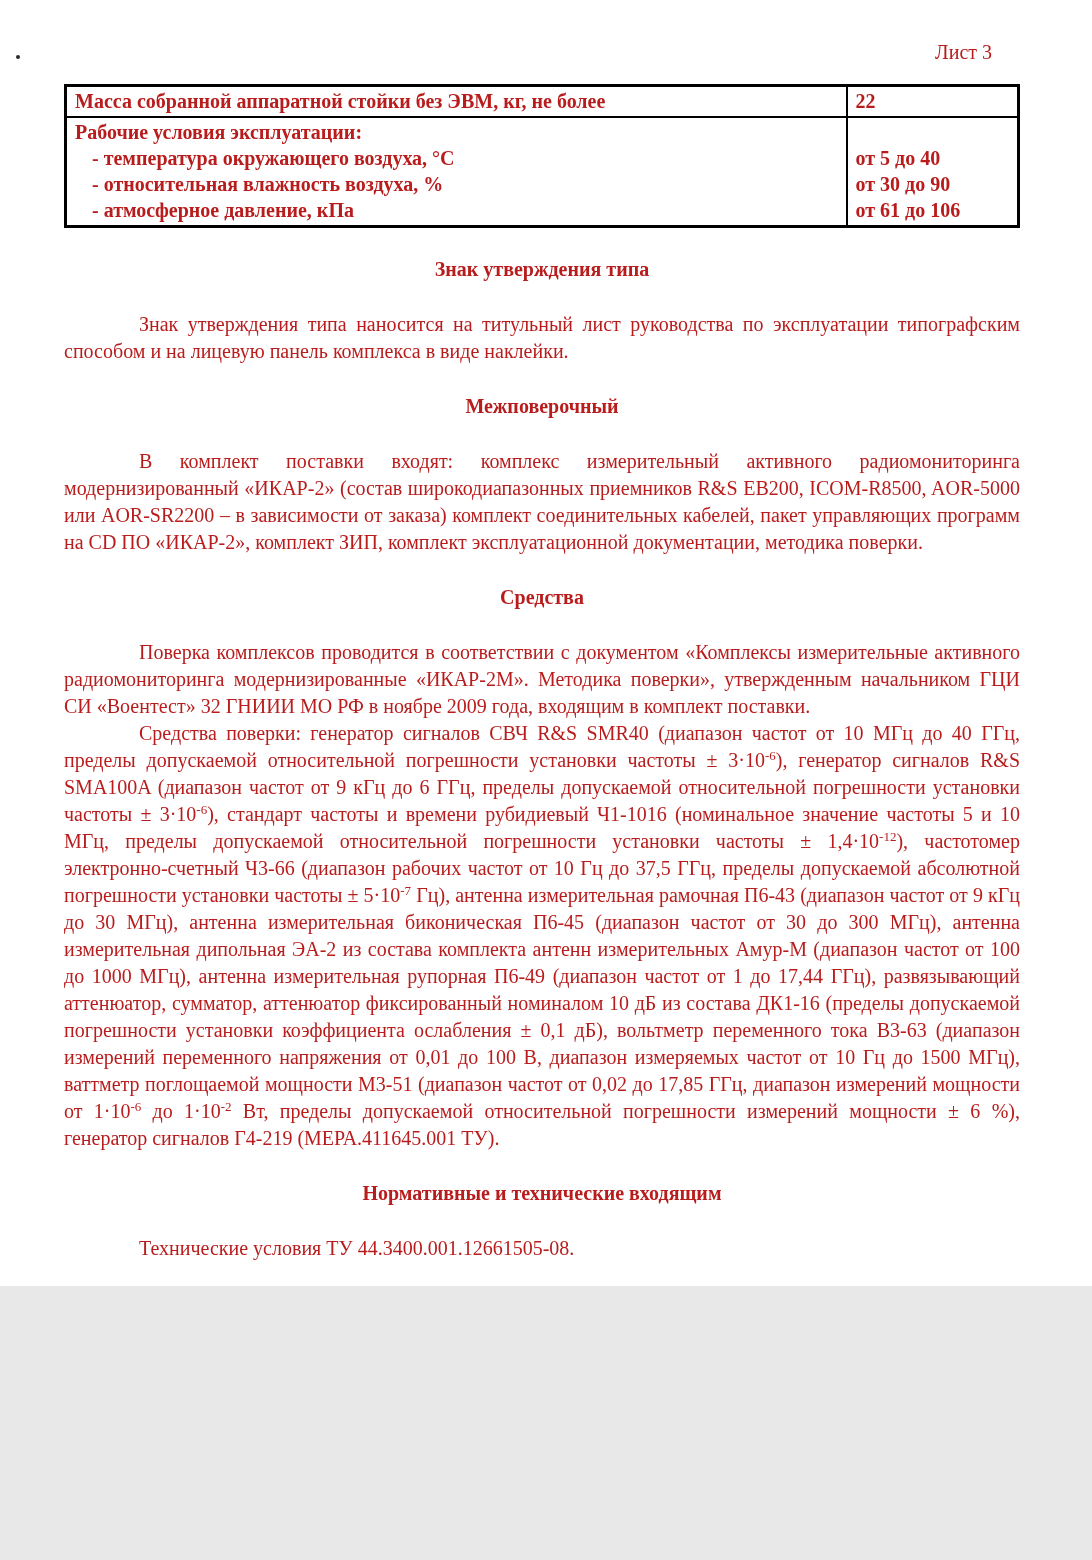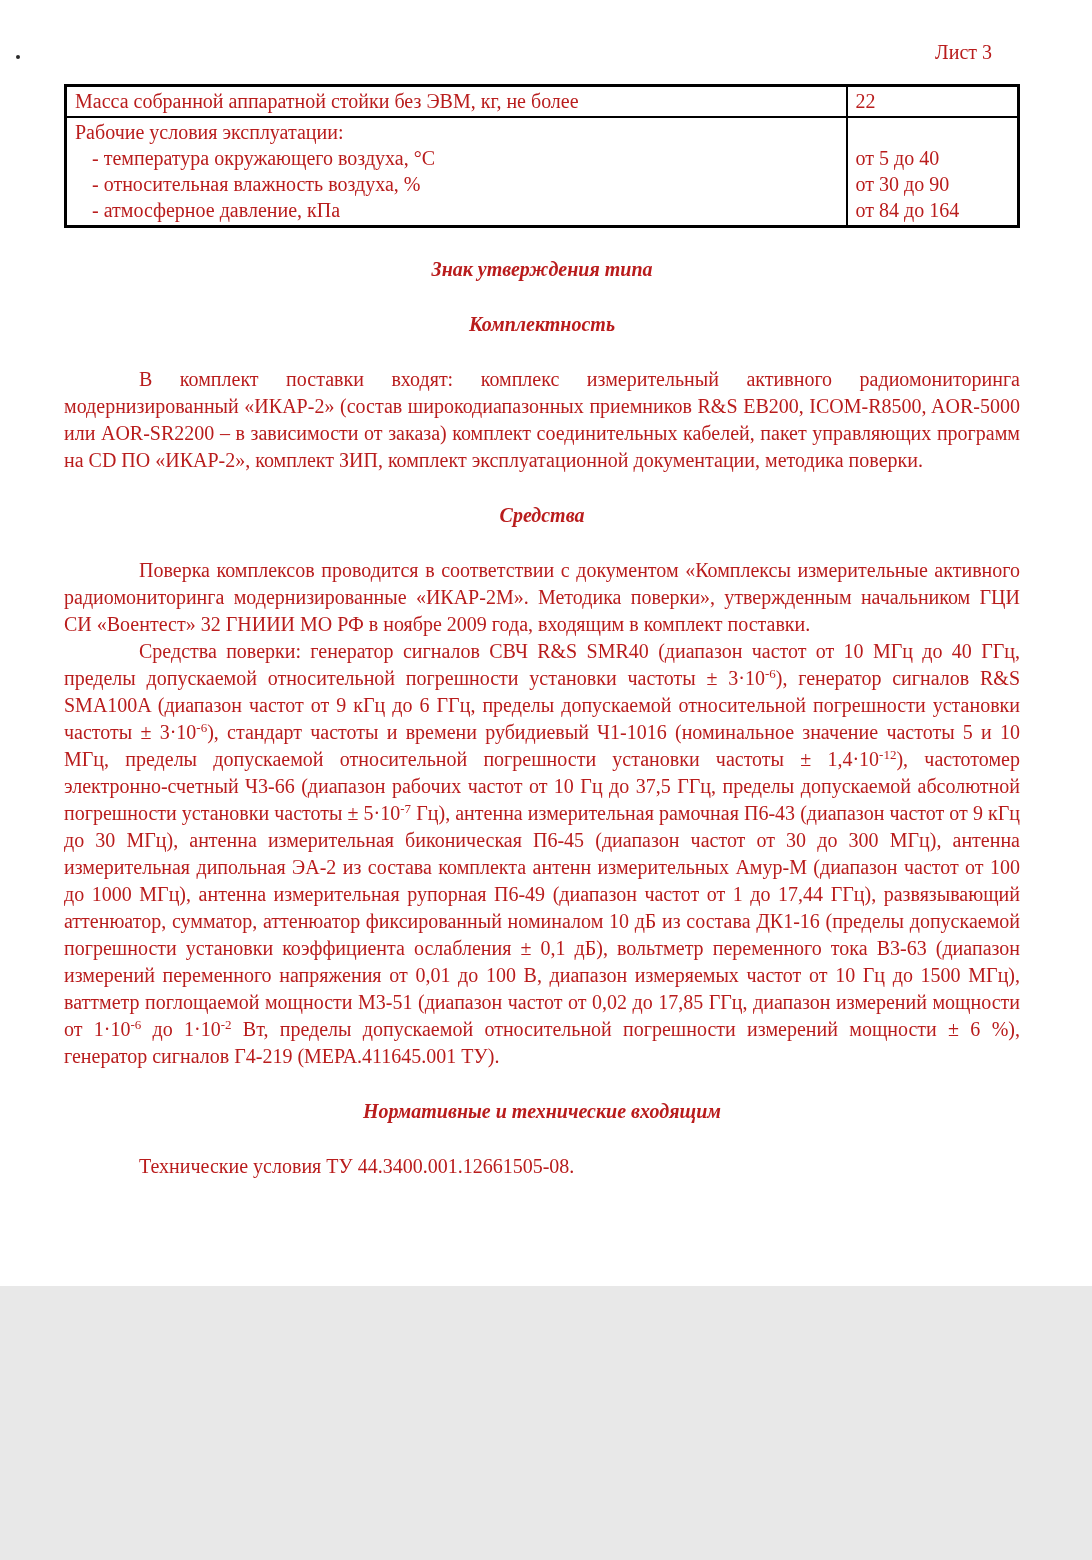--- a/index.html
+++ b/index.html
@@ -41,31 +41,31 @@
     width: 956px;
     border-collapse: collapse;
     border: 3px solid #000;
     table-layout: fixed;
   }
   table.spec td {
     border: 2px solid #000;
     padding: 1px 8px 2px 8px;
     vertical-align: top;
     line-height: 26px;
+    font-weight: bold;
   }
   table.spec col.c1 { width: 781px; }
   table.spec td.val { text-align: left; }
   table.spec td.val-bottom { text-align: left; vertical-align: bottom; }
   table.spec .sub { padding-left: 17px; }
   .section-heading {
     text-align: center;
     font-weight: bold;
     margin: 28px 0 28px 0;
     line-height: 27px;
-    font-style: italic;
   }
   .para {
     text-align: justify;
     text-indent: 75px;
     margin: 0;
   }
   sup {
     font-size: 13px;
     line-height: 0;
     vertical-align: 7px;
@@ -96,32 +96,33 @@
         <tr>
           <td>
             <div>Рабочие условия эксплуатации:</div>
             <div class="sub">- температура окружающего воздуха, °С</div>
             <div class="sub">- относительная влажность воздуха, %</div>
             <div class="sub">- атмосферное давление, кПа</div>
           </td>
           <td class="val-bottom">
             <div>от 5 до 40</div>
             <div>от 30 до 90</div>
-            <div>от 84 до 164</div>
+            <div>от 61 до 106</div>
           </td>
         </tr>
       </tbody>
     </table>
 
     <div class="section">
       <div class="section-heading">Знак утверждения типа</div>
+      <p class="para">Знак утверждения типа наносится на титульный лист руководства по эксплуатации типографским способом и на лицевую панель комплекса в виде наклейки.</p>
     </div>
 
     <div class="section">
-      <div class="section-heading">Комплектность</div>
+      <div class="section-heading">Межповерочный</div>
       <p class="para">В комплект поставки входят: комплекс измерительный активного радиомониторинга модернизированный «ИКАР-2» (состав широкодиапазонных приемников R&amp;S EB200, ICOM-R8500, AOR-5000 или AOR-SR2200 – в зависимости от заказа) комплект соединительных кабелей, пакет управляющих программ на CD ПО «ИКАР-2», комплект ЗИП, комплект эксплуатационной документации, методика поверки.</p>
     </div>
 
     <div class="section">
       <div class="section-heading">Средства</div>
       <p class="para">Поверка комплексов проводится в соответствии с документом «Комплексы измерительные активного радиомониторинга модернизированные «ИКАР-2М». Методика поверки», утвержденным начальником ГЦИ СИ «Воентест» 32 ГНИИИ МО РФ в ноябре 2009 года, входящим в комплект поставки.</p>
       <p class="para">Средства поверки: генератор сигналов СВЧ R&amp;S SMR40 (диапазон частот от 10 МГц до 40 ГГц, пределы допускаемой относительной погрешности установки частоты ± 3·10<sup>-6</sup>), генератор сигналов R&amp;S SMA100A (диапазон частот от 9 кГц до 6 ГГц, пределы допускаемой относительной погрешности установки частоты ± 3·10<sup>-6</sup>), стандарт частоты и времени рубидиевый Ч1-1016 (номинальное значение частоты 5 и 10 МГц, пределы допускаемой относительной погрешности установки частоты ± 1,4·10<sup>-12</sup>), частотомер электронно-счетный Ч3-66 (диапазон рабочих частот от 10 Гц до 37,5 ГГц, пределы допускаемой абсолютной погрешности установки частоты ± 5·10<sup>-7</sup> Гц), антенна измерительная рамочная П6-43 (диапазон частот от 9 кГц до 30 МГц), антенна измерительная биконическая П6-45 (диапазон частот от 30 до 300 МГц), антенна измерительная дипольная ЭА-2 из состава комплекта антенн измерительных Амур-М (диапазон частот от 100 до 1000 МГц), антенна измерительная рупорная П6-49 (диапазон частот от 1 до 17,44 ГГц), развязывающий аттенюатор, сумматор, аттенюатор фиксированный номиналом 10 дБ из состава ДК1-16 (пределы допускаемой погрешности установки коэффициента ослабления ± 0,1 дБ), вольтметр переменного тока В3-63 (диапазон измерений переменного напряжения от 0,01 до 100 В, диапазон измеряемых частот от 10 Гц до 1500 МГц), ваттметр поглощаемой мощности М3-51 (диапазон частот от 0,02 до 17,85 ГГц, диапазон измерений мощности от 1·10<sup>-6</sup> до 1·10<sup>-2</sup> Вт, пределы допускаемой относительной погрешности измерений мощности ± 6 %), генератор сигналов Г4-219 (МЕРА.411645.001 ТУ).</p>
     </div>
 
     <div class="section">

